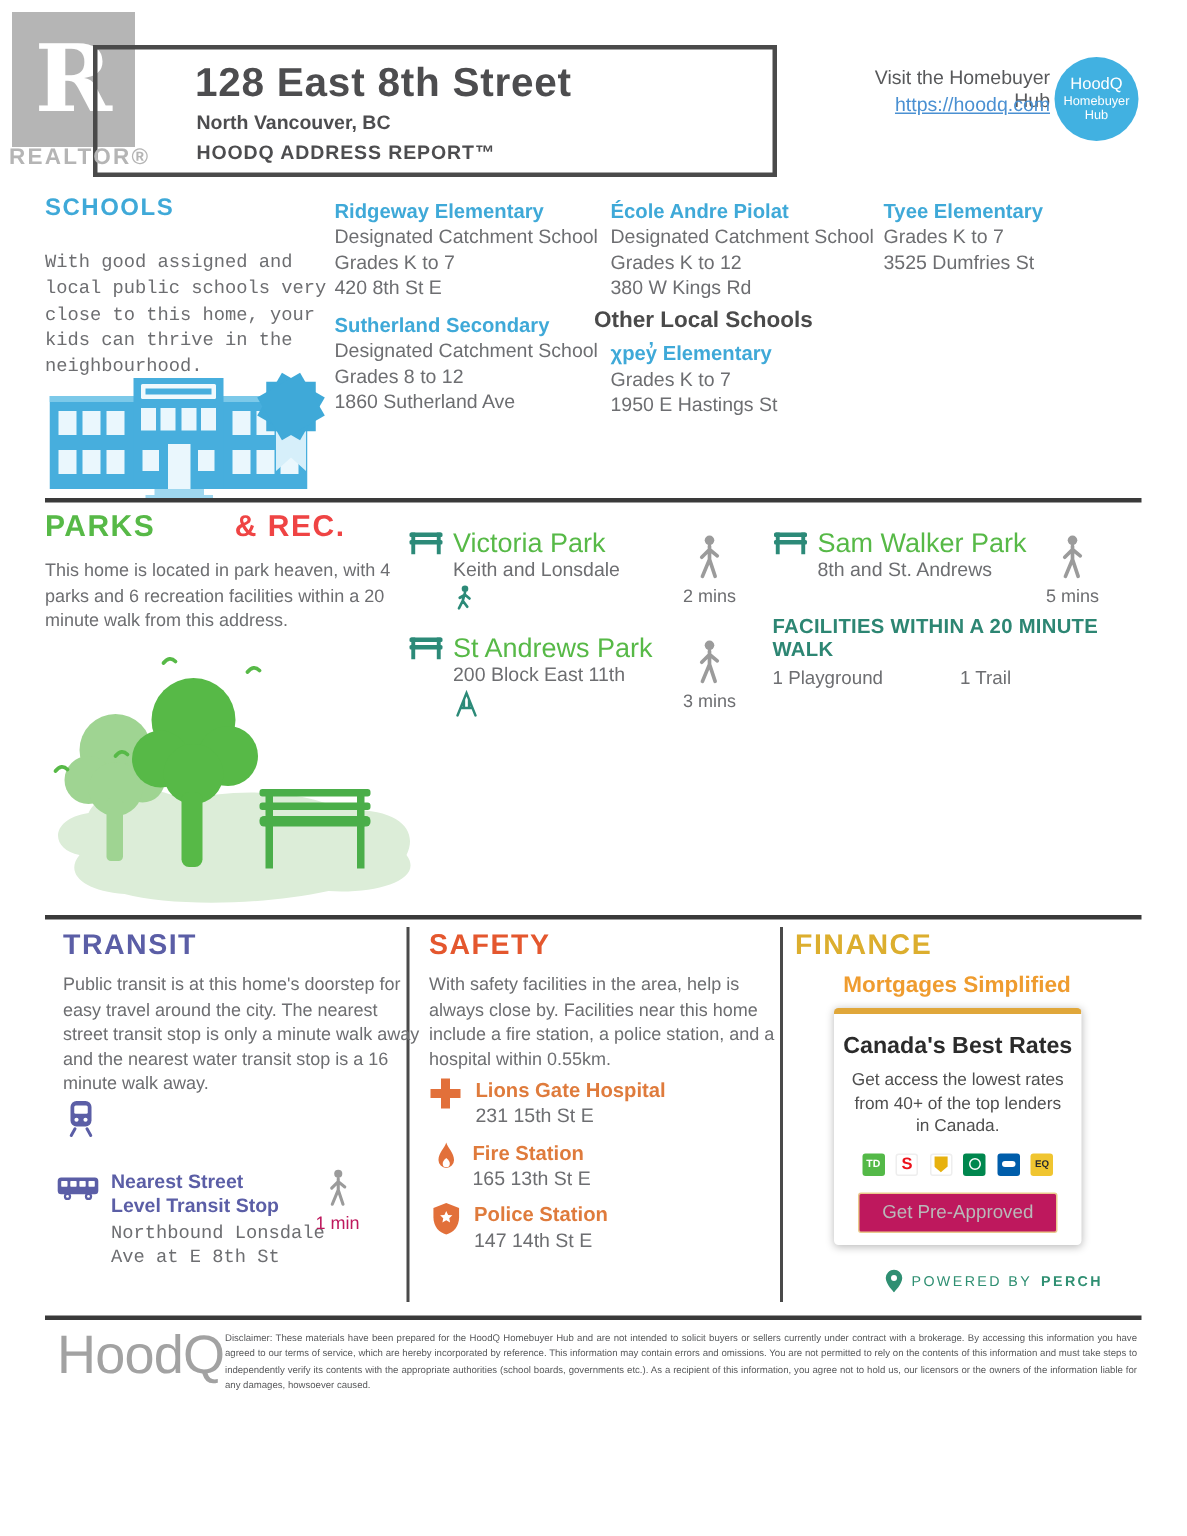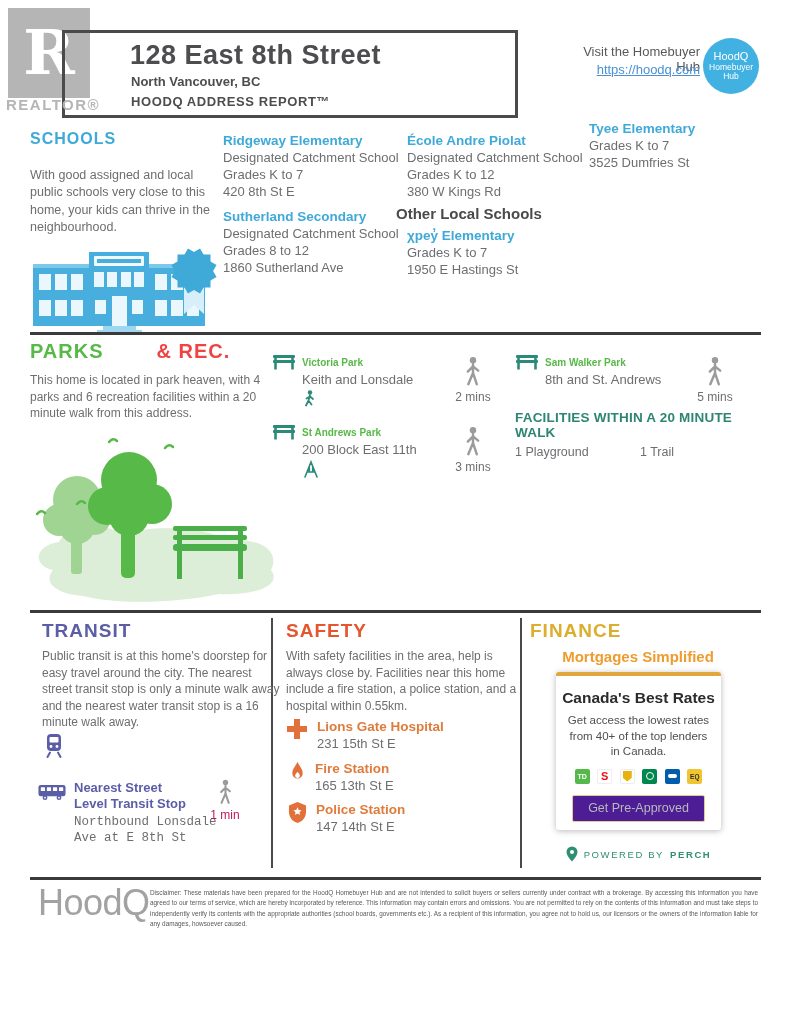--- a/index.html
+++ b/index.html
@@ -25,40 +25,40 @@
   .sec-title { font-weight:bold; letter-spacing:1px; }
   .t-schools { left:30px; top:130px; font-size:16px; color:#3fa9d8; }
   .t-parks   { left:30px; top:340px; font-size:20px; }
   .t-parks .green { color:#57b947; margin-right:5px; }
   .t-parks .teal  { color:#ef4444;margin-left:48px; }
   .t-transit { left:42px; top:620px; font-size:19px; color:#5b5ea6; }
   .t-safety  { left:286px; top:620px; font-size:19px; color:#e4572e; }
   .t-finance { left:530px; top:620px; font-size:19px; color:#dcae2e; }
 
   .intro { font-size:12.5px; line-height:1.38; color:#6d6e71; }
-  .schools-intro { left:30px; top:167px; width:198px; }
+  .schools-intro { left:30px; top:167px; width:198px;font-family:Liberation Mono, monospace; }
   .parks-intro   { left:30px; top:372px; width:252px; font-size:12px; }
   .transit-intro { left:42px; top:648px; width:240px; font-size:12px; }
   .safety-intro  { left:286px; top:648px; width:240px; font-size:12px; }
 
   
   .school { width:182px; font-size:13px; line-height:17px; color:#6d6e71;margin-left:11px; }
   .school .name { font-size:13.5px; font-weight:bold; color:#3fa9d8; }
   .other-header { left:396px; top:205px; font-size:15px; font-weight:bold; color:#4a4a4a; }
 
   
   .hr { background:#3a3a3a; height:2.5px; left:30px; width:731px; }
   .hr1 { top:332px; } .hr2 { top:610px; } .hr3 { top:877px; height:3px; }
   .vr { background:#4a4a4a; width:2px; top:618px; height:250px; }
   .vr1 { left:271px; } .vr2 { left:520px; }
 
   
   .park-entry { display:flex; gap:6px; }
   .park-entry .txt { font-size:13px; line-height:17px; color:#6d6e71; }
-  .park-entry .name { font-size:10px; font-weight:bold; color:#57b947; }
+  .park-entry .name { font-size:18px; font-weight:normal; color:#57b947; }
   .p1 { left:272px; top:354px; } .p2 { left:272px; top:424px; } .p3 { left:515px; top:354px; }
   .walk { width:48px; text-align:center; color:#6d6e71; font-size:12px; }
   .walk svg { display:block; margin:0 auto 2px; }
   .w1 { left:449px; top:356px; } .w2 { left:449px; top:426px; } .w3 { left:691px; top:356px; }
   .facilities { left:515px; top:410px; width:250px; }
   .fac-title { font-size:13.5px; font-weight:bold; color:#2d8673; letter-spacing:0.2px; }
   .fac-row { display:flex; margin-top:5px; font-size:12.5px; color:#6d6e71; }
   .fac-row .f0 { width:125px; }
 
   
@@ -85,22 +85,22 @@
   .lender { width:15px; height:15px; border-radius:2px; display:flex; align-items:center; justify-content:center; font-size:7px; font-weight:bold; }
   .l-td { background:#54b948; color:#fff; }
   .l-scotia { background:#fff; color:#ec111a; border:0.5px solid #eee; font-size:11px; }
   .l-bmo { background:#fff; border:0.5px solid #eee; }
   .l-bmo i { display:block; width:9px; height:11px; background:#e7b10e; clip-path:polygon(0 0,100% 0,100% 65%,50% 100%,0 65%); }
   .l-des { background:#00874e; }
   .l-des i { display:block; width:8px; height:8px; border:1.8px solid #fff; border-radius:50%; }
   .l-rbc { background:#005daa; }
   .l-rbc i { display:block; width:9px; height:4px; background:#fff; border-radius:2px; }
   .l-eq { background:#f0c530; color:#2b2b2b; font-size:6.5px; }
-  .cta { margin:11px auto 0; width:133px; height:27px; background:#4c1d95; border:1.2px solid #eac98c; border-radius:2px; color:#b9b9b9; font-size:12.5px; display:flex; align-items:center; justify-content:center; cursor:pointer; font-family:"Liberation Sans", sans-serif; }
-  .powered { left:556px; top:846px; width:165px; display:flex; align-items:center; justify-content:center; gap:6px; color:#2f8f72; font-size:9.5px; letter-spacing:1.6px;text-align:center; }
+  .cta { margin:11px auto 0; width:133px; height:27px; background:#be185d; border:1.2px solid #eac98c; border-radius:2px; color:#b9b9b9; font-size:12.5px; display:flex; align-items:center; justify-content:center; cursor:pointer; font-family:"Liberation Sans", sans-serif; }
+  .powered { left:580px; top:846px; width:165px; display:flex; align-items:center; justify-content:center; gap:6px; color:#2f8f72; font-size:9.5px; letter-spacing:1.6px;text-align:center; }
   .powered b { font-weight:bold; }
 
   
   .hoodq-logo { left:38px; top:882px; font-size:36px; color:#a2a2a2; letter-spacing:-0.5px; }
   .disclaimer { left:150px; top:888px; width:608px; font-size:6.4px; line-height:1.6; color:#58595b; text-align:justify; }
 
   .icon { flex:none; }
 </style>
 </head>
 <body>
@@ -143,21 +143,21 @@
     <div>Designated Catchment School</div>
     <div>Grades K to 12</div>
     <div>380 W Kings Rd</div>
   </div>
   <div class="abs other-header">Other Local Schools</div>
   <div class="abs school" style="left:396px; top:227px;">
     <div class="name">χpey̓ Elementary</div>
     <div>Grades K to 7</div>
     <div>1950 E Hastings St</div>
   </div>
-  <div class="abs school" style="left:578px; top:120px;">
+  <div class="abs school" style="left:578px; top:132px;">
     <div class="name">Tyee Elementary</div>
     <div>Grades K to 7</div>
     <div>3525 Dumfries St</div>
   </div>
 
   <svg class="abs" style="left:33px; top:248px;" width="172" height="84" viewBox="0 0 172 84">
     <rect x="0" y="16" width="172" height="62" fill="#47aedd"></rect>
     <rect x="0" y="16" width="172" height="4" fill="#7cc9e9"></rect>
     <rect x="56" y="4" width="60" height="74" fill="#47aedd"></rect>
     <rect x="61" y="8" width="50" height="10" rx="1" fill="#ffffff" opacity="0.92"></rect>

